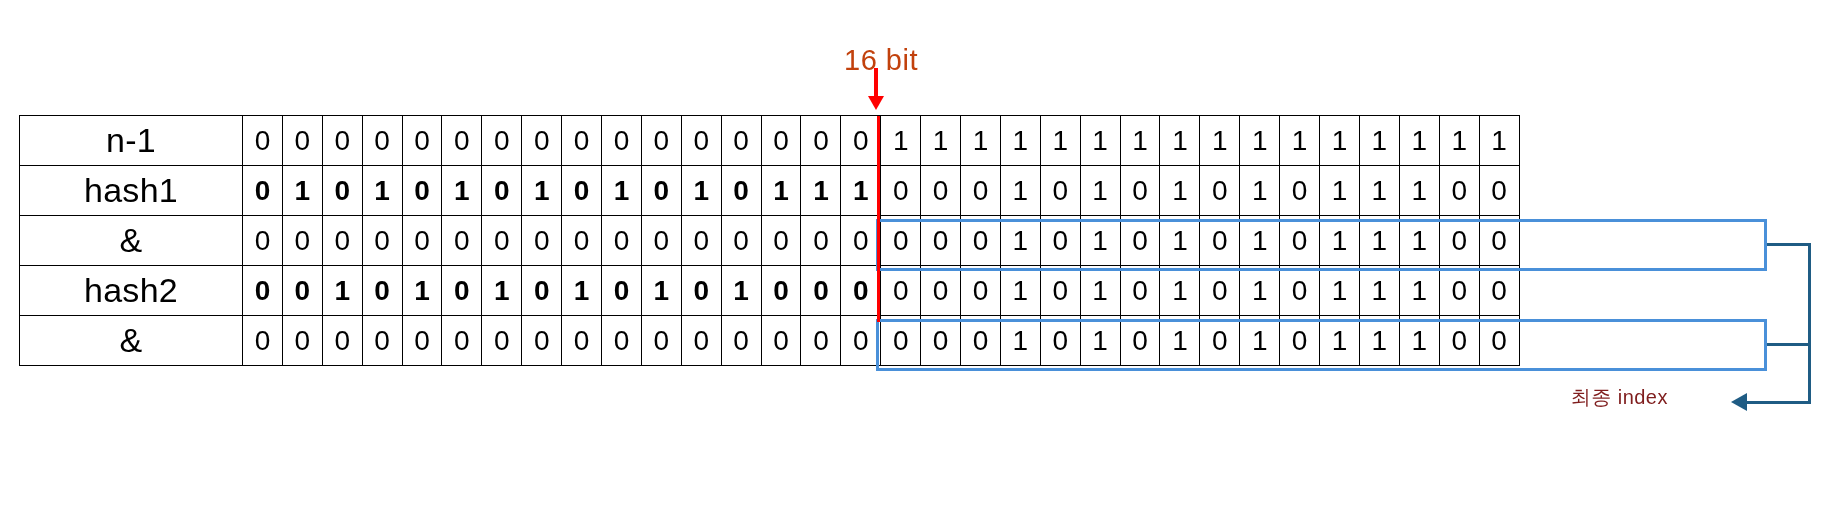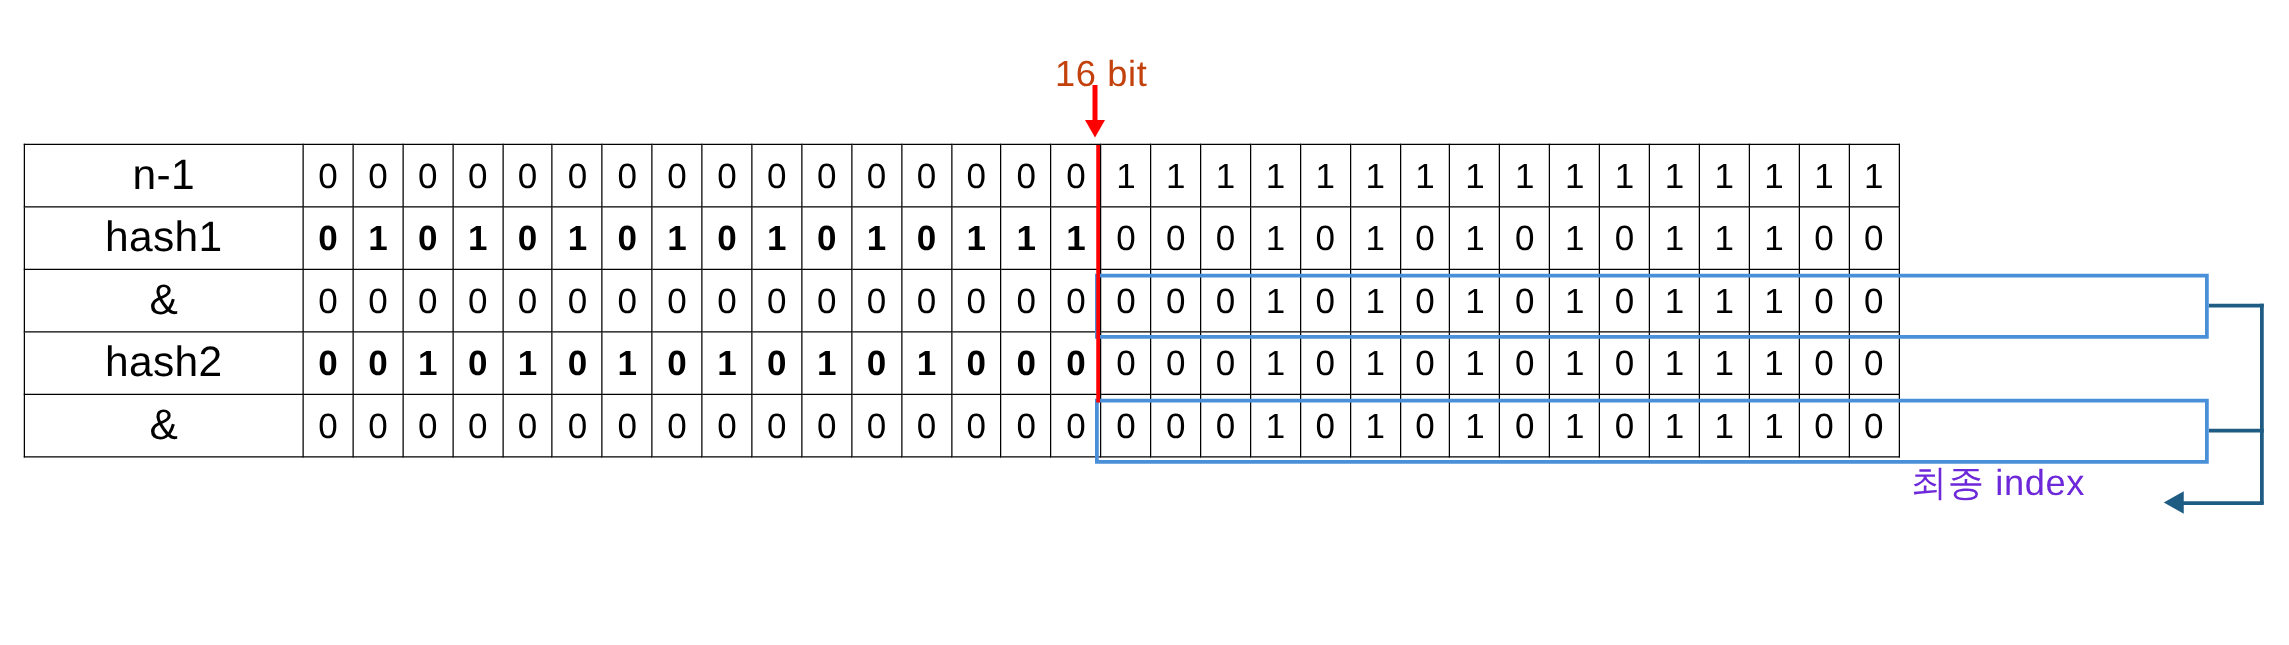--- a/index.html
+++ b/index.html
@@ -103,23 +103,23 @@
   #br-arrowhead{
     position:absolute;left:1731px;top:393px;
     width:0;height:0;
     border-top:9px solid transparent;
     border-bottom:9px solid transparent;
     border-right:16px solid #1f5c84;
   }
   .final-index{
     position:absolute;
     right:163px;
-    top:367px;
-    font-size:29px;
-    color:#6d28d9;
+    top:384px;
+    font-size:20px;
+    color:#7f1d1d;
     white-space:nowrap;
     letter-spacing:0.5px;
   }
 </style>
 </head>
 <body>
 
 <div id="stage">
 
   <div class="bit-marker">16 bit</div>

